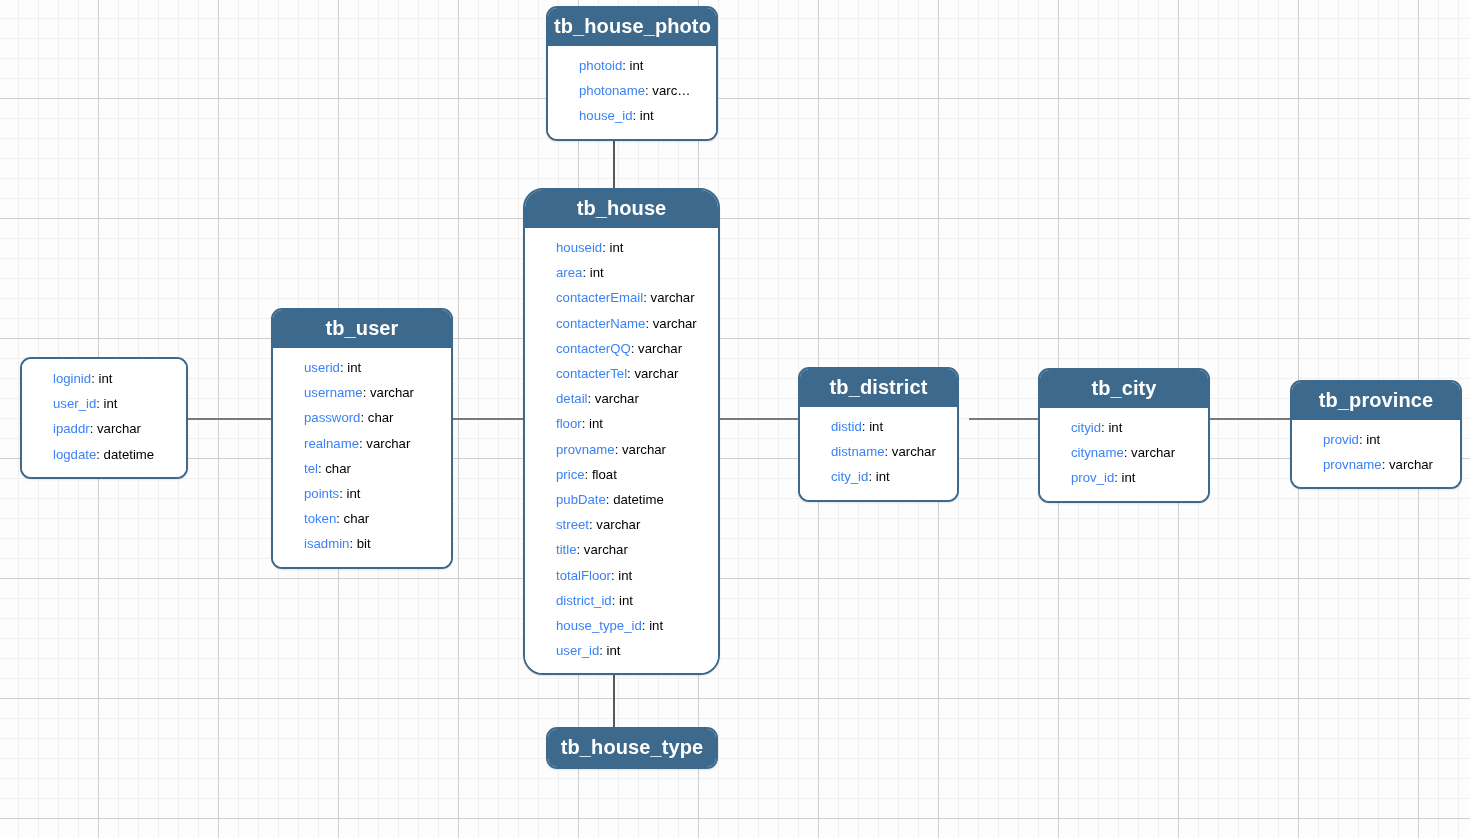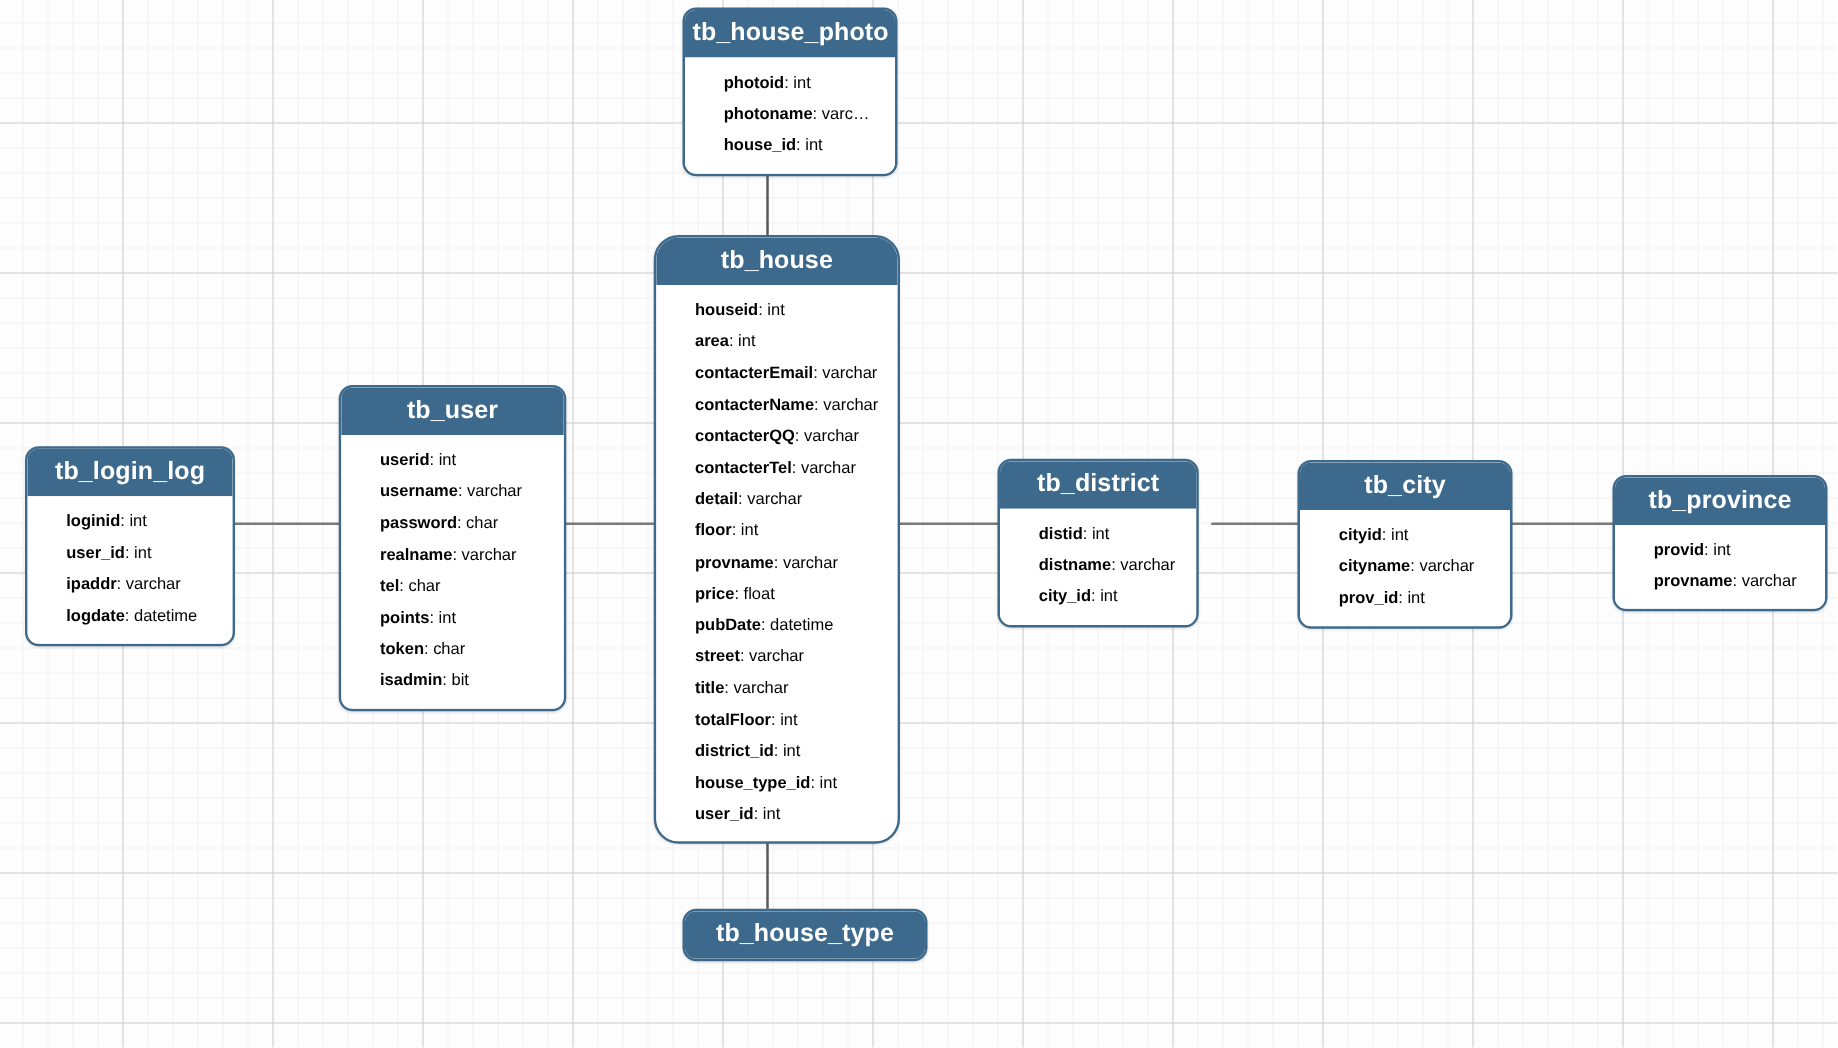--- a/index.html
+++ b/index.html
@@ -60,21 +60,21 @@
     padding: 7px 0 10px 0;
     background: #ffffff;
   }
   .field {
     font-size: 13.2px;
     line-height: 25.2px;
     padding: 0 10px 0 31px;
     white-space: nowrap;
     color: #111111;
   }
-  .field .fname { color: #000000; font-weight: bold; }
+  .field .fname { color: #3b82f6; font-weight: normal; }
   .field .ftype { color: #000000; font-weight: normal; text-align: right; }
   .field .colon { color: #111111; }
 </style>
 </head>
 <body>
 
 <div id="canvas">
     <div class="edge v" style="left: 613px; top: 133px; height: 55px;"></div>
     <div class="edge v" style="left: 613px; top: 665px; height: 62px;"></div>
     <div class="edge h" style="left: 187px; top: 418px; width: 85px;"></div>
@@ -119,21 +119,20 @@
         <div class="field"><span class="fname">username</span><span class="colon">: </span><span class="ftype">varchar</span></div>
         <div class="field"><span class="fname">password</span><span class="colon">: </span><span class="ftype">char</span></div>
         <div class="field"><span class="fname">realname</span><span class="colon">: </span><span class="ftype">varchar</span></div>
         <div class="field"><span class="fname">tel</span><span class="colon">: </span><span class="ftype">char</span></div>
         <div class="field"><span class="fname">points</span><span class="colon">: </span><span class="ftype">int</span></div>
         <div class="field"><span class="fname">token</span><span class="colon">: </span><span class="ftype">char</span></div>
         <div class="field"><span class="fname">isadmin</span><span class="colon">: </span><span class="ftype">bit</span></div>
       </div>
     </div>
     <div class="entity" style="left: 20px; top: 357px; width: 168px;">
-      <div class="entity-header">tb_login_log</div>
       <div class="entity-body">
         <div class="field"><span class="fname">loginid</span><span class="colon">: </span><span class="ftype">int</span></div>
         <div class="field"><span class="fname">user_id</span><span class="colon">: </span><span class="ftype">int</span></div>
         <div class="field"><span class="fname">ipaddr</span><span class="colon">: </span><span class="ftype">varchar</span></div>
         <div class="field"><span class="fname">logdate</span><span class="colon">: </span><span class="ftype">datetime</span></div>
       </div>
     </div>
     <div class="entity" style="left: 798px; top: 352px; width: 161px; margin-top: 15px;">
       <div class="entity-header">tb_district</div>
       <div class="entity-body">
@@ -150,16 +149,16 @@
         <div class="field"><span class="fname">prov_id</span><span class="colon">: </span><span class="ftype">int</span></div>
       </div>
     </div>
     <div class="entity" style="left: 1290px; top: 380px; width: 172px;">
       <div class="entity-header">tb_province</div>
       <div class="entity-body">
         <div class="field"><span class="fname">provid</span><span class="colon">: </span><span class="ftype">int</span></div>
         <div class="field"><span class="fname">provname</span><span class="colon">: </span><span class="ftype">varchar</span></div>
       </div>
     </div>
-    <div class="entity" style="left: 546px; top: 727px; width: 196px;">
+    <div class="entity" style="left: 546px; top: 727px; width: 172px;">
       <div class="entity-header">tb_house_type</div>
     </div>
   </div>
 
 </body></html>

